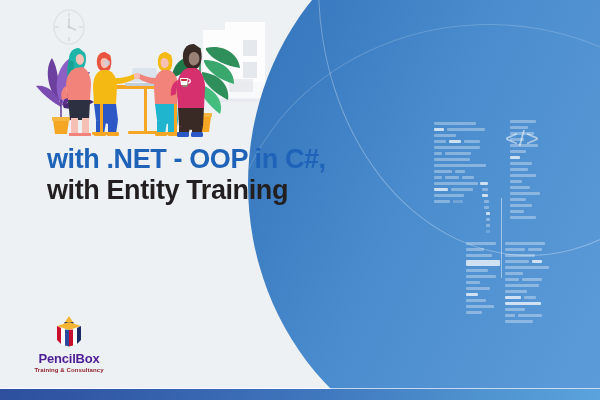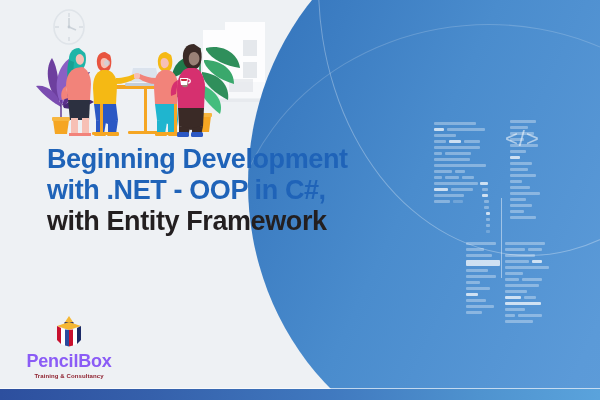--- a/index.html
+++ b/index.html
@@ -71,21 +71,21 @@
   }
   .title-line.blue{color:#1f63b8;}
   .title-line.dark{color:#231f20;}
 
   
   #logo-block{position:absolute;left:26px;top:316px;width:120px;}
   #logo-mark{width:120px;height:34px;display:block;}
   #logo-name{
     margin-top:1px;
     font-family:"Liberation Sans",sans-serif;
-    font-size:18px;font-weight:bold;color:#8b5cf6;
+    font-size:13px;font-weight:bold;color:#4c1d95;
     letter-spacing:-0.2px;text-align:center;width:86px;
   }
   #logo-tag{
     font-family:"Liberation Sans",sans-serif;
     font-size:6px;font-weight:bold;color:#8f2230;
     letter-spacing:.1px;text-align:center;width:86px;margin-top:1px;
   }
 
   
   #bottom-bar{
@@ -354,23 +354,22 @@
       <path d="M150 100 L176 100 L175 118 L163 122 L151 118 Z" fill="#3a2a26"></path>
       <path d="M151 118 L162 120 L160 128 L151 128 Z" fill="#3a2a26"></path>
       <path d="M164 120 L175 118 L173 128 L164 128 Z" fill="#3a2a26"></path>
       <rect x="149" y="124" width="12" height="5" rx="1.6" fill="#2b58c4"></rect>
       <rect x="163" y="124" width="12" height="5" rx="1.6" fill="#2b58c4"></rect>
     </g>
 
   </svg>
 
   <div id="title-block">
-    <div class="title-line blue">Beginning Development</div>
     <div class="title-line blue">with .NET - OOP in C#,</div>
-    <div class="title-line dark">with Entity Framework</div>
+    <div class="title-line dark">with Entity Training</div>
   </div>
 
   <div id="logo-block">
     <svg id="logo-mark" viewBox="0 0 120 34">
 
       <path d="M43 0 L47 6 L39 6 Z" fill="#f5b733"></path>
       <rect x="38.5" y="6" width="9" height="2.6" fill="#3a3a5c"></rect>
 
       <path d="M31 10 L43 6 L55 10 L43 14 Z" fill="#f5b733"></path>
 

